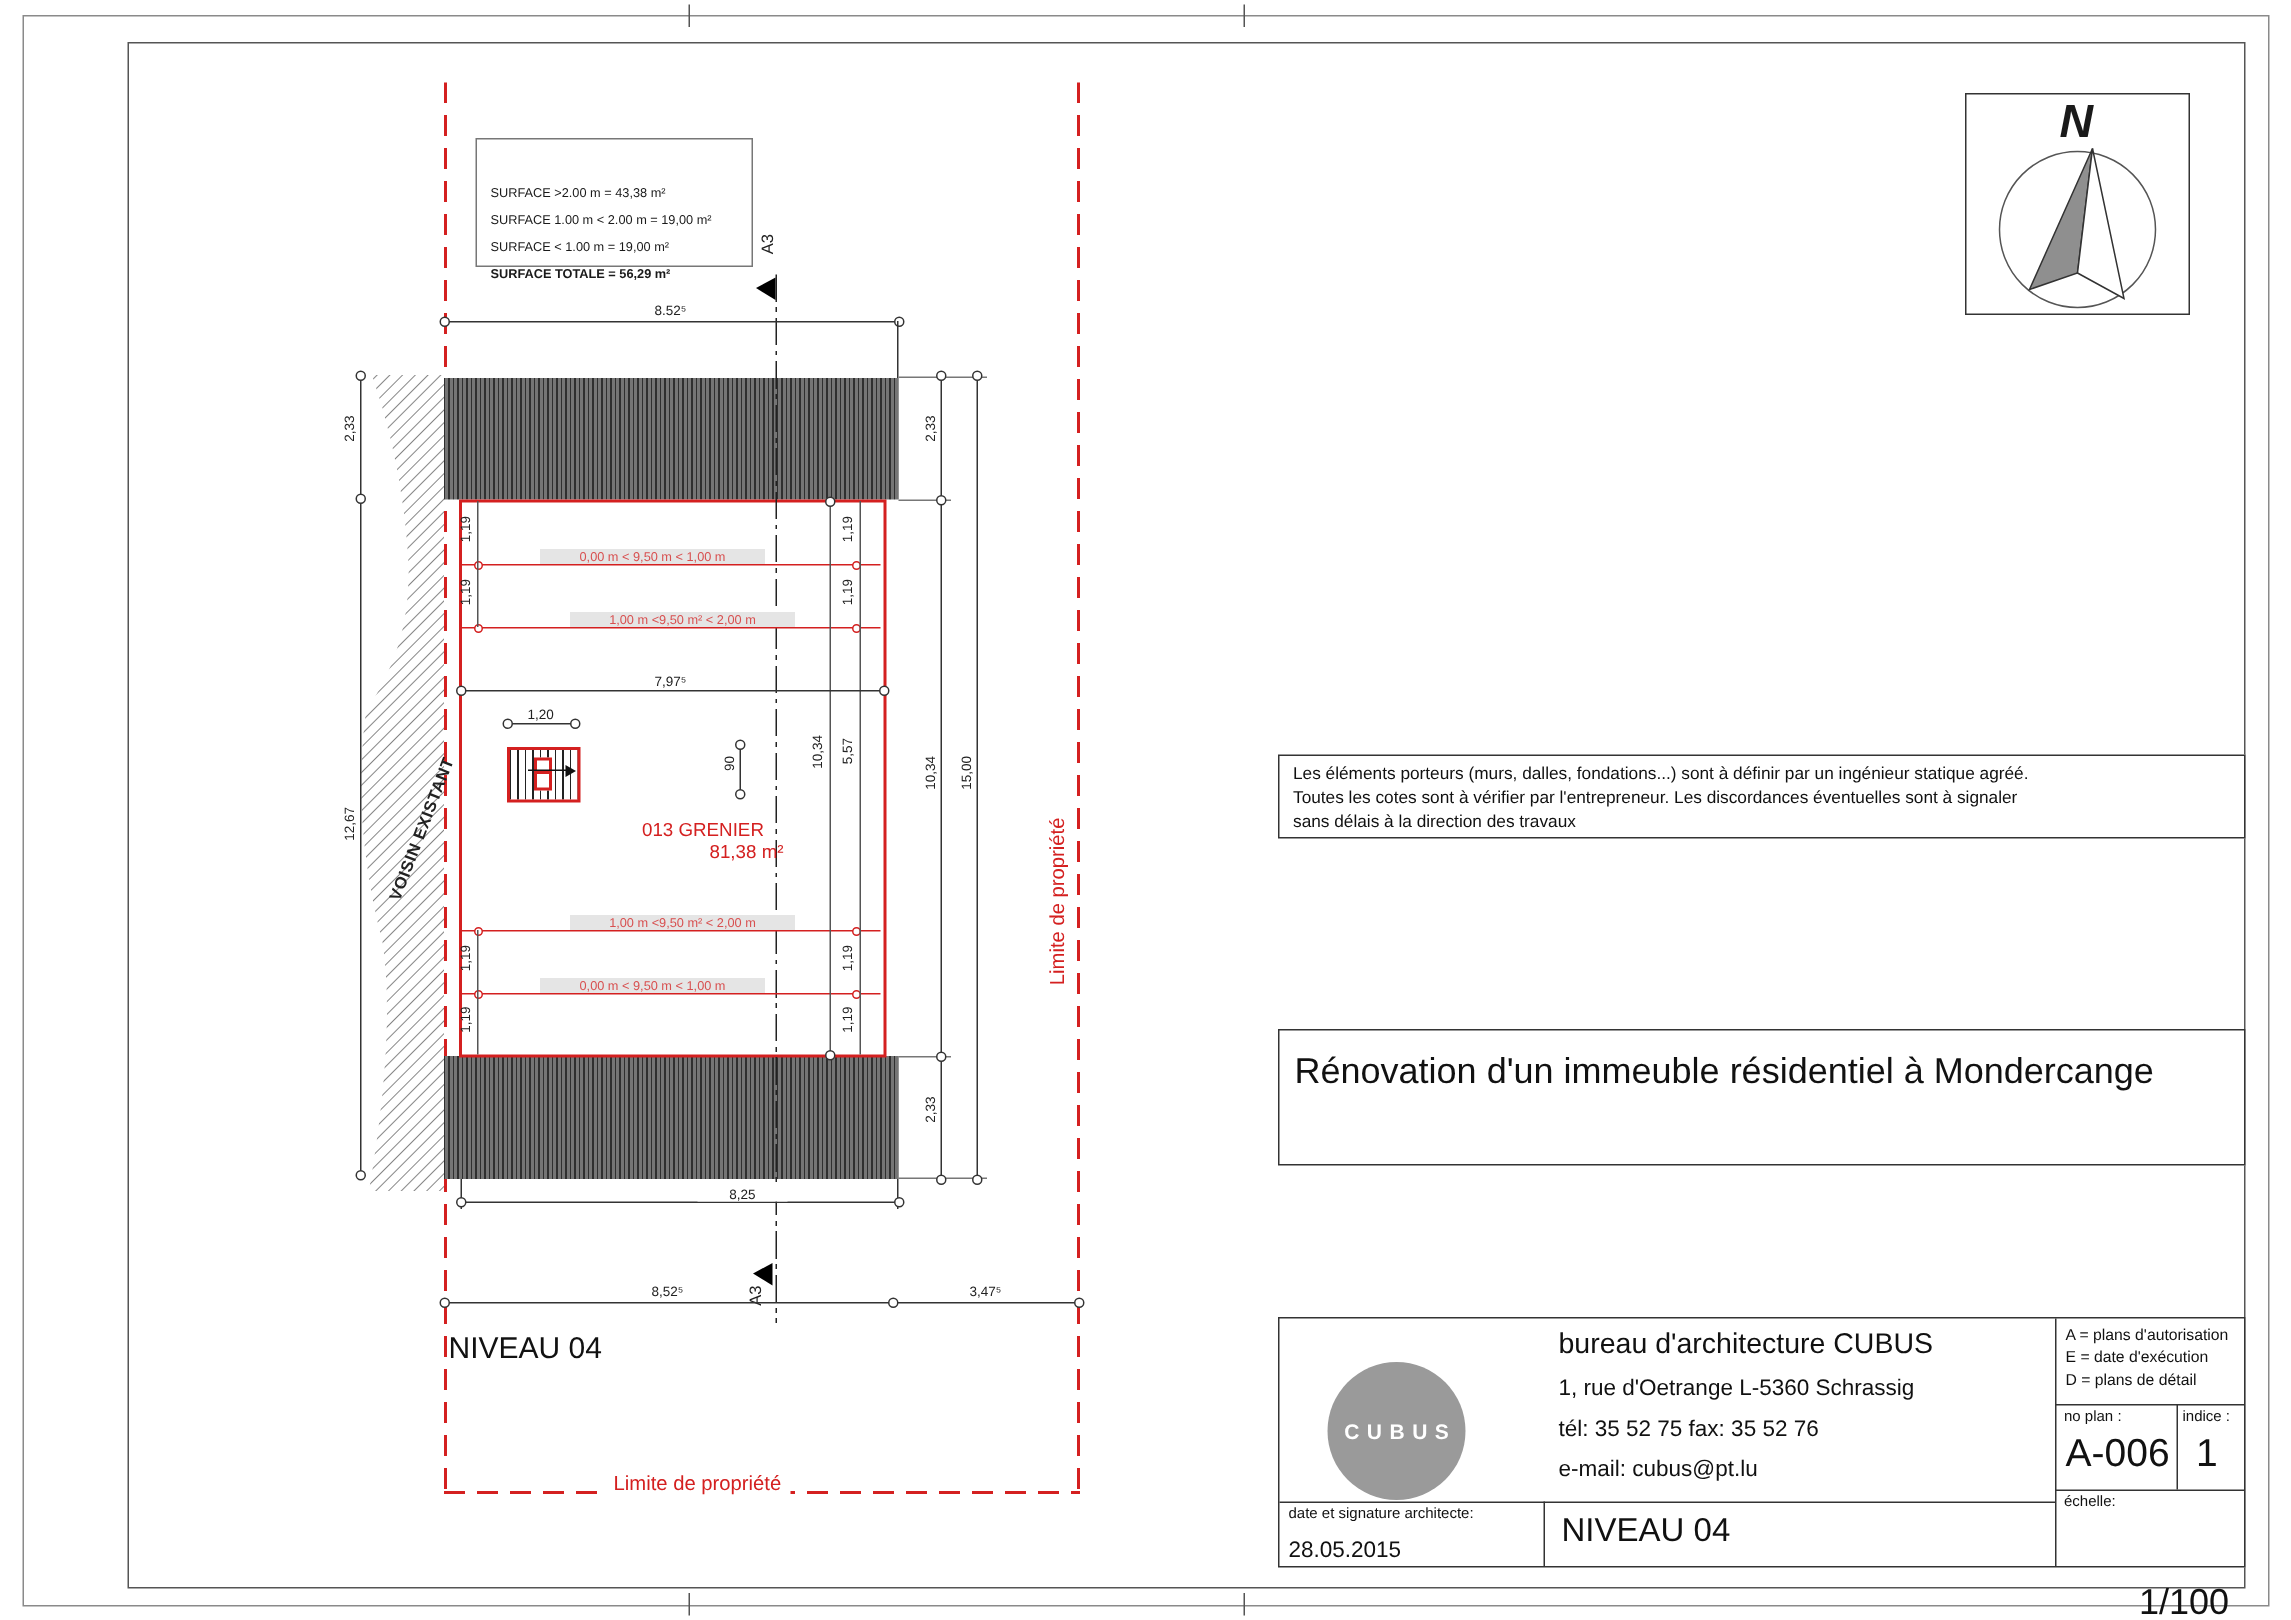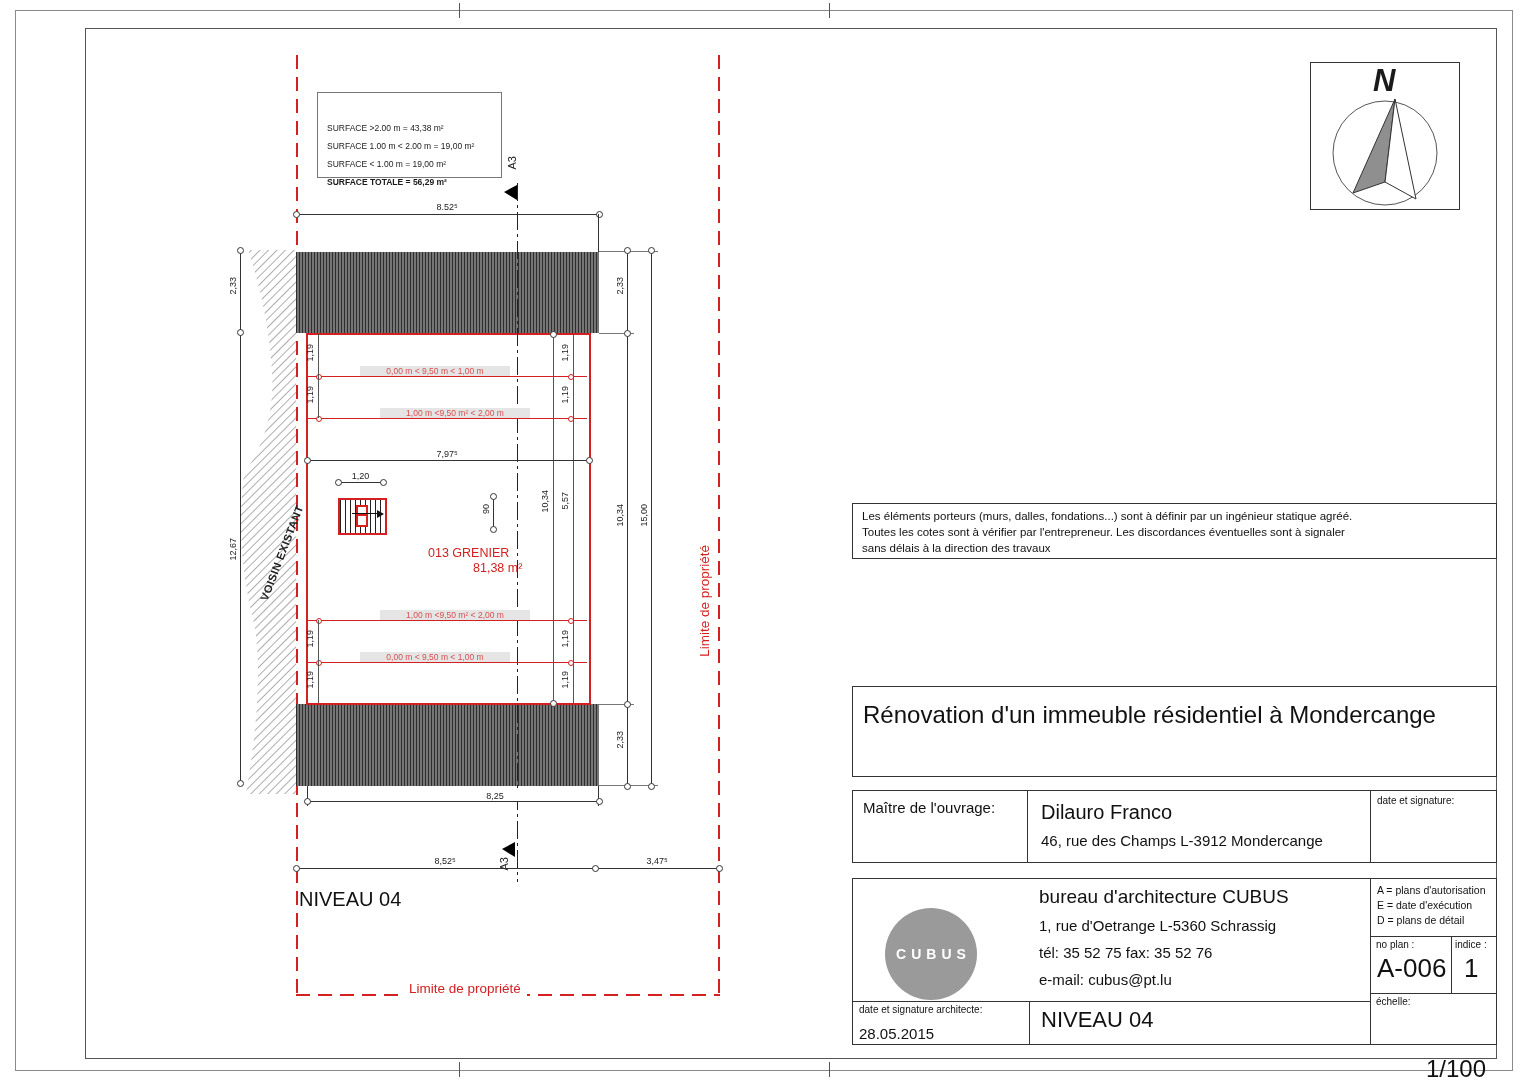--- a/index.html
+++ b/index.html
@@ -196,28 +196,20 @@
     <div class="lbl-s" style="left:9px;top:6px;font-size:11.5px;">Les éléments porteurs (murs, dalles, fondations...) sont à définir par un ingénieur statique agréé.</div>
     <div class="lbl-s" style="left:9px;top:22px;font-size:11.5px;">Toutes les cotes sont à vérifier par l'entrepreneur. Les discordances éventuelles sont à signaler</div>
     <div class="lbl-s" style="left:9px;top:38px;font-size:11.5px;">sans délais à la direction des travaux</div>
   </div>
 
 
   <div class="tb-border" style="left:852px;top:686px;width:643px;height:89px;">
     <div class="lbl-m" style="left:10px;top:14px;font-size:24px;">Rénovation d'un immeuble résidentiel à Mondercange</div>
   </div>
 
-  <div class="tb-border" style="left:852px;top:790px;width:643px;height:71px;">
-    <div class="vl" style="left:174px;top:0;height:71px;"></div>
-    <div class="vl" style="left:517px;top:0;height:71px;"></div>
-    <div class="lbl-m" style="left:10px;top:8px;">Maître de l'ouvrage:</div>
-    <div class="lbl-m" style="left:188px;top:10px;font-size:20px;">Dilauro Franco</div>
-    <div class="lbl-m" style="left:188px;top:41px;">46, rue des Champs L-3912 Mondercange</div>
-    <div class="lbl-s" style="left:524px;top:4px;">date et signature:</div>
-  </div>
 
   <div class="tb-border" style="left:852px;top:878px;width:643px;height:165px;">
     <div class="vl" style="left:517px;top:0;height:165px;"></div>
     <div class="hl" style="left:517px;top:57px;width:126px;"></div>
     <div class="hl" style="left:517px;top:114px;width:126px;"></div>
     <div class="vl" style="left:598px;top:57px;height:57px;"></div>
     <div class="hl" style="left:0;top:122px;width:517px;"></div>
     <div class="vl" style="left:176px;top:122px;height:43px;"></div>
 
     <div class="abs" style="left:32px;top:29px;width:92px;height:92px;border-radius:50%;background:#9a9a9a;display:flex;align-items:center;justify-content:center;">

